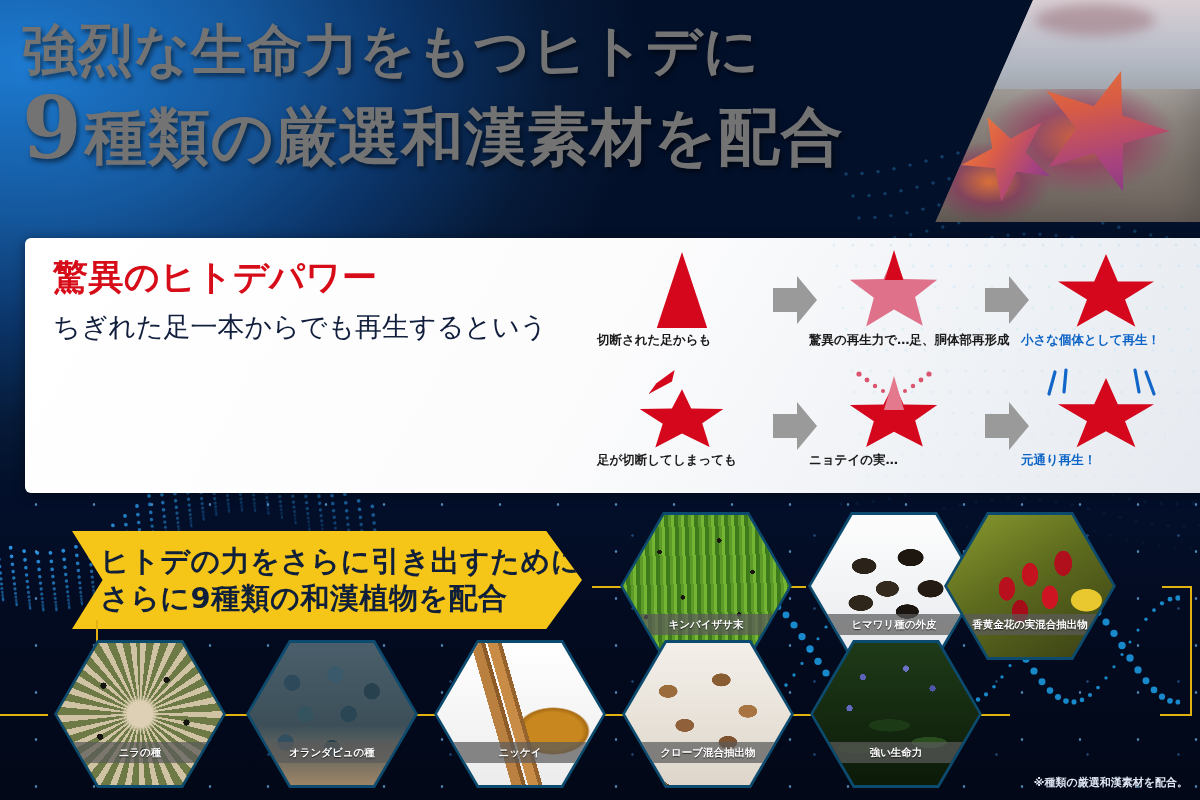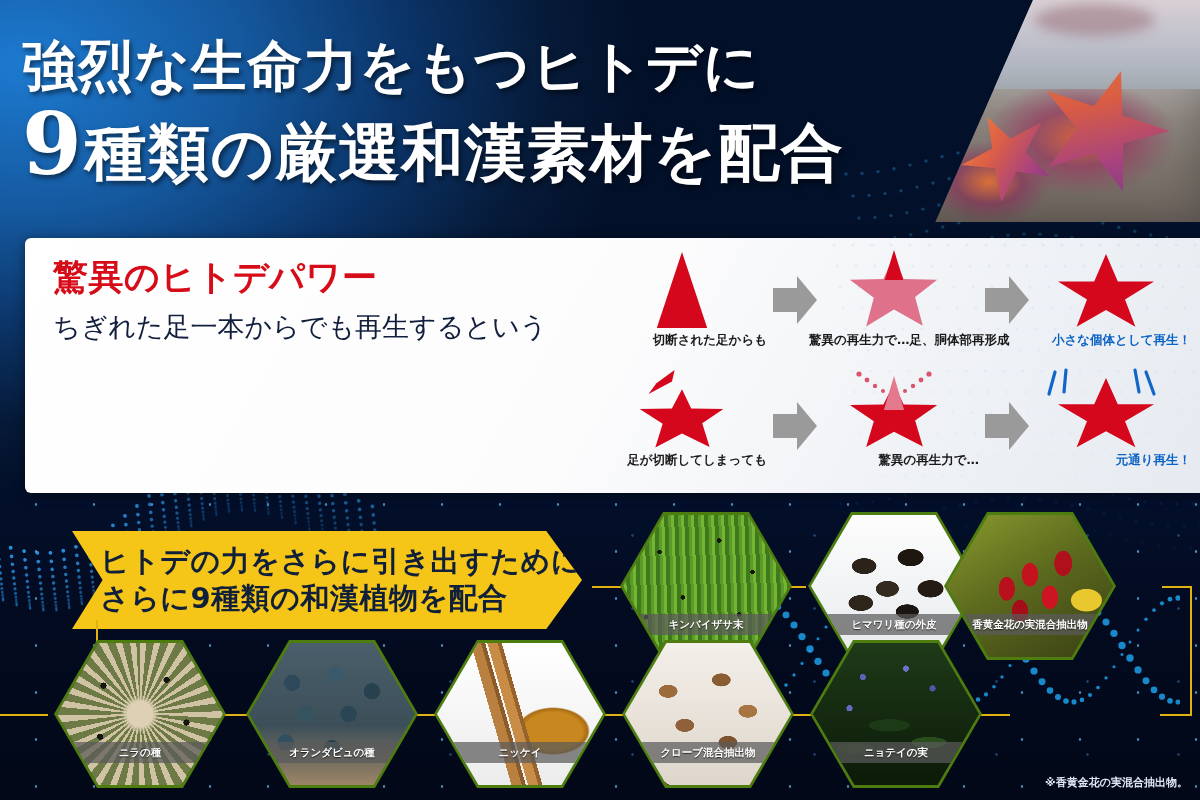--- a/index.html
+++ b/index.html
@@ -33,23 +33,23 @@
     opacity:.75;
   }
   
   .wave{position:absolute;pointer-events:none;}
   .wave-left{left:-40px;top:440px;width:430px;height:300px;transform:rotate(-6deg);opacity:.95;}
   .wave-right{right:-60px;top:150px;width:420px;height:420px;opacity:.6;}
   .dna{position:absolute;left:700px;top:560px;width:480px;height:180px;opacity:.9;}
 
   
   .headline{
-    position:absolute;left:22px;top:36px;width:880px;
+    position:absolute;left:22px;top:20px;width:880px;
     font-family:"DejaVu Serif","Liberation Serif",serif;
-    color:#ffffff;line-height:1.08;
+    color:#737373;line-height:1.08;
     text-shadow:2px 3px 5px rgba(0,0,0,.55);
     letter-spacing:1px;
   }
   .hl1{font-size:55px;font-weight:700;}
   .hl2{font-size:62px;font-weight:700;margin-top:10px;display:flex;align-items:baseline;}
   .hl2 .num{font-size:86px;line-height:.9;margin-right:2px;}
 
   
   .photo{
     position:absolute;right:0;top:0;width:315px;height:222px;
@@ -98,21 +98,21 @@
     font-family:"DejaVu Serif","Liberation Serif",serif;line-height:1.05;
   }
 
   
   .diagram{position:absolute;left:572px;top:8px;width:570px;height:240px;}
   .drow{position:absolute;left:0;width:570px;height:112px;}
   .drow.r1{top:2px;} .drow.r2{top:122px;}
   .dcell{position:absolute;width:170px;height:112px;}
   .dcell .art{position:absolute;left:0;right:0;top:0;height:84px;}
   .dlabel{
-    position:absolute;left:0;right:0;top:84px;text-align:right;
+    position:absolute;left:0;right:0;top:84px;text-align:left;
     font-size:12.5px;color:#1a1a1a;font-weight:700;white-space:nowrap;
     font-family:"DejaVu Sans","Liberation Sans",sans-serif;
   }
   .dlabel.blue{color:#0b63c6;}
   .arrow{position:absolute;width:52px;height:112px;}
 
   .shape{position:absolute;left:50%;transform:translateX(-50%);}
   .star5{
     clip-path:polygon(50% 0%,61.8% 34.5%,98% 34.5%,69% 57%,79.4% 91%,50% 70%,20.6% 91%,31% 57%,2% 34.5%,38.2% 34.5%);
   }
@@ -133,21 +133,21 @@
   }
   .banner div{
     color:#10203a;font-size:29px;font-weight:700;line-height:1.28;
     letter-spacing:.5px;white-space:nowrap;
   }
 
   
   .hex{
     position:absolute;width:172px;height:148px;
     clip-path:polygon(25% 0%,75% 0%,100% 50%,75% 100%,25% 100%,0% 50%);
-    background:#4d7c0f;
+    background:#0c4a6e;
   }
   .hex .inner{
     position:absolute;inset:3px;
     clip-path:polygon(25% 0%,75% 0%,100% 50%,75% 100%,25% 100%,0% 50%);
     overflow:hidden;
   }
   .hex .img{position:absolute;inset:0;}
   .hex .cap{
     position:absolute;left:0;right:0;bottom:22px;height:21px;
     background:rgba(90,90,90,.72);
@@ -1720,21 +1720,21 @@
                   <circle cx="28" cy="12" r="2.4"></circle>
                   <circle cx="36" cy="18" r="2.2"></circle>
                   <circle cx="44" cy="23" r="2"></circle>
                 <circle cx="90" cy="6" r="2.6"></circle>
                   <circle cx="82" cy="12" r="2.4"></circle>
                   <circle cx="74" cy="18" r="2.2"></circle>
                   <circle cx="66" cy="23" r="2"></circle>
               </g>
             </svg>
           </div>
-          <div class="dlabel">驚異の再生力で…</div>
+          <div class="dlabel">ニョテイの実…</div>
         </div>
 
         <div class="arrow" style="left:384px;">
           <svg viewBox="0 0 52 112" width="52" height="112">
               <polygon points="4,46 28,46 28,34 48,58 28,82 28,70 4,70" fill="#9a9a9a"></polygon>
             </svg>
         </div>
 
         <div class="dcell" style="left:424px;">
           <div class="art">
@@ -1892,21 +1892,21 @@
       <div class="img" style="background:
           radial-gradient(circle 5px at 30% 24%, #5a62b8 0 60%, transparent 64%),
           radial-gradient(circle 5px at 56% 18%, #6a72c6 0 60%, transparent 64%),
           radial-gradient(circle 5px at 72% 32%, #4e56aa 0 60%, transparent 64%),
           radial-gradient(circle 5px at 22% 46%, #626ac0 0 60%, transparent 64%),
           radial-gradient(ellipse 30px 9px at 46% 58%, #1d3a16 0 66%, transparent 70%),
           radial-gradient(ellipse 26px 8px at 70% 70%, #2a4d1e 0 66%, transparent 70%),
           radial-gradient(ellipse 28px 8px at 26% 74%, #17330f 0 66%, transparent 70%),
           linear-gradient(180deg,#1e3a18,#0c1a08);"></div>
       <div class="cap">
-          <span>ニョテイの実</span>
+          <span>強い生命力</span>
         </div>
     </div>
   </div>
 
 
-  <div class="disclaimer">※香黄金花の実混合抽出物。</div>
+  <div class="disclaimer">※種類の厳選和漢素材を配合。</div>
 
 </div>
 
 </body></html>

